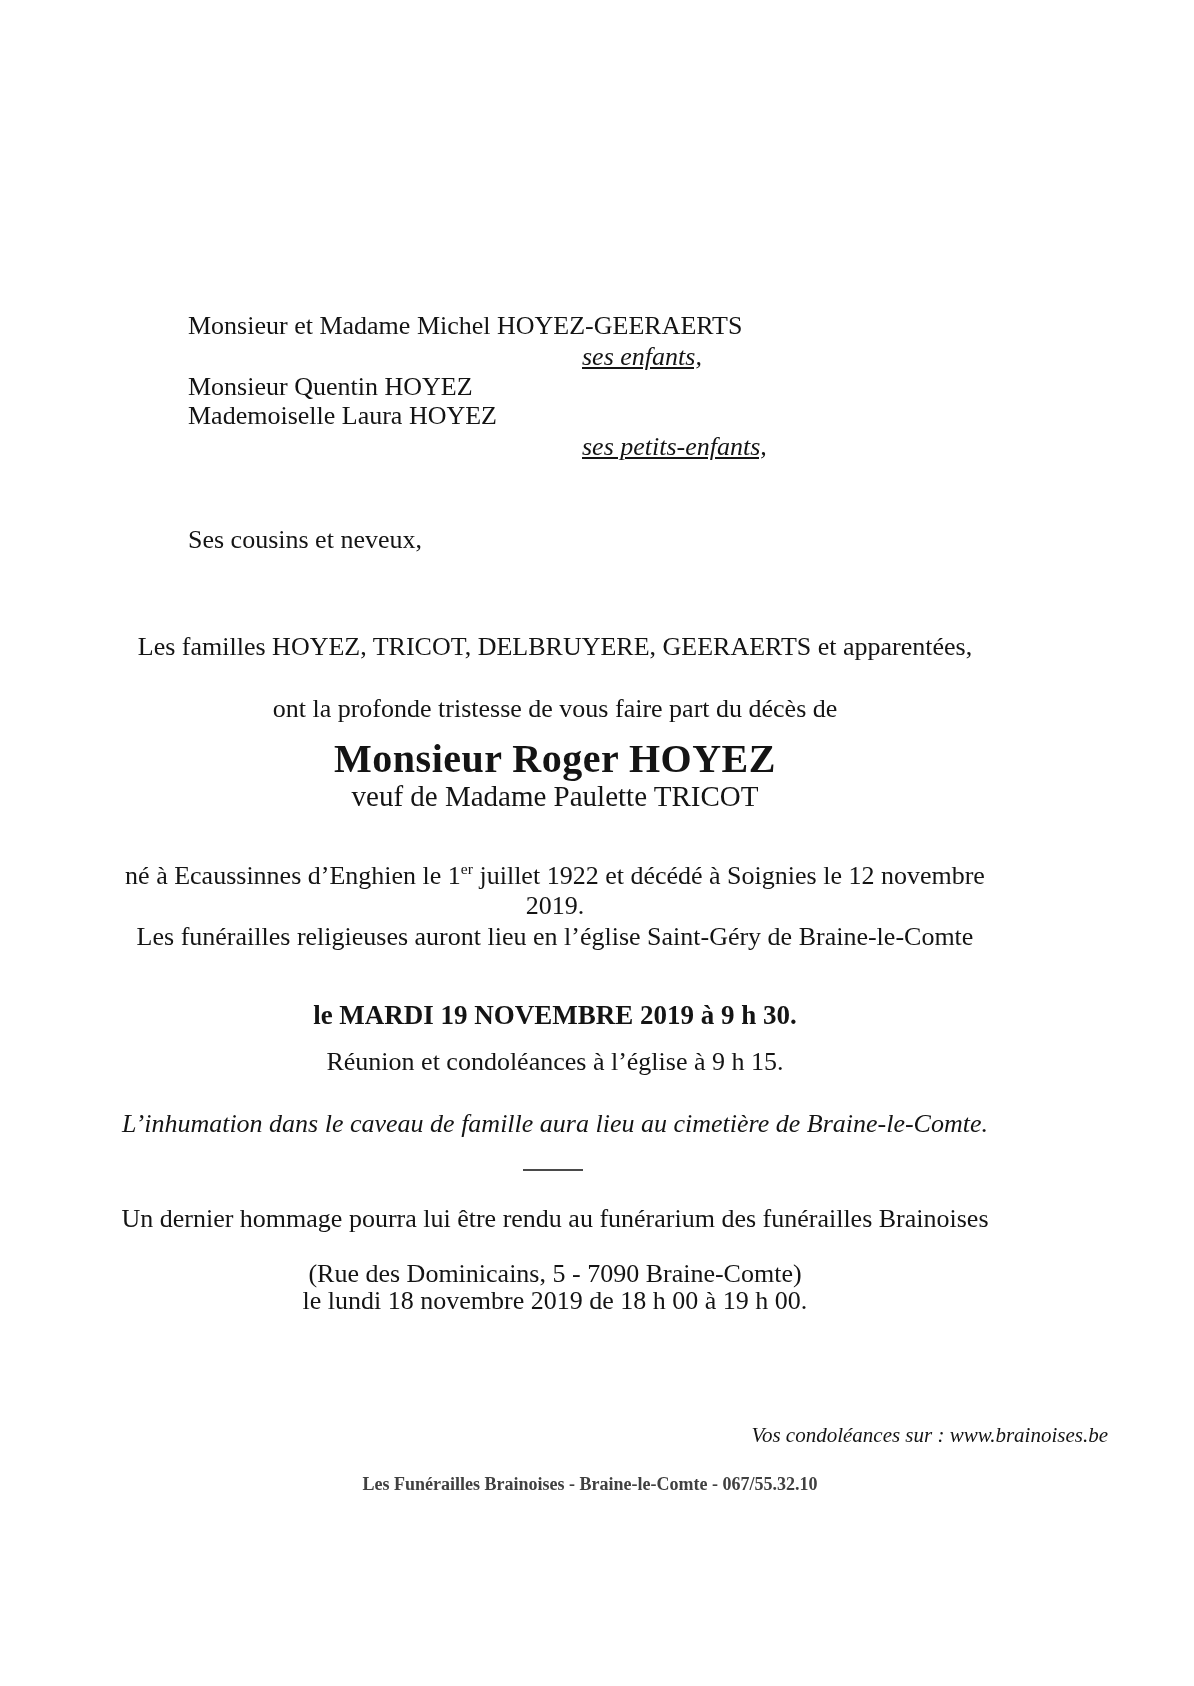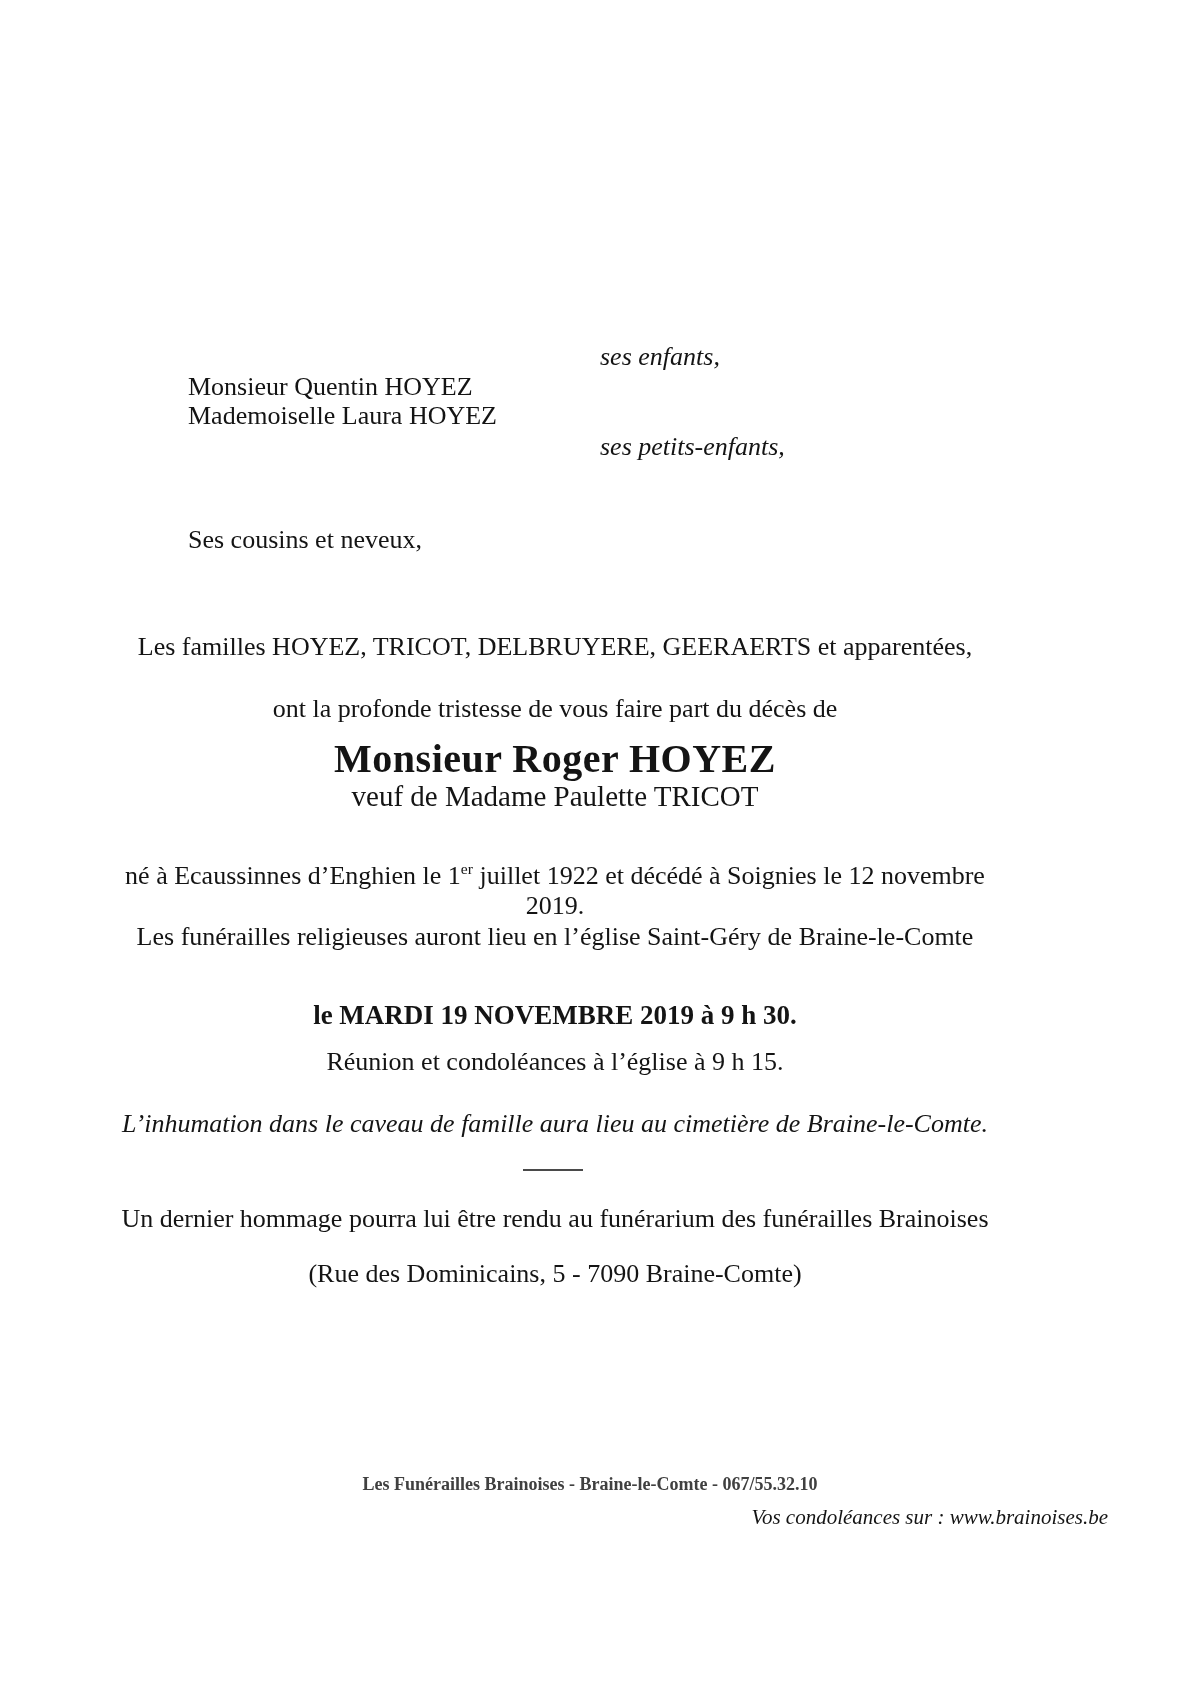--- a/index.html
+++ b/index.html
@@ -13,21 +13,21 @@
     color: #141414;
     overflow: hidden;
   }
   .line {
     position: absolute;
     white-space: nowrap;
     font-size: 26px;
     line-height: 1.15;
   }
   .left-name { left: 188px; }
-  .relation { font-style: italic; left: 600px; }
+  .relation { font-style: italic; left: 582px; text-decoration: underline; }
   .centered {
     left: 100px;
     width: 910px;
     text-align: center;
     white-space: normal;
   }
   .deceased-heading { font-weight: bold; font-size: 40px; letter-spacing: 0.5px; }
   .sub-heading { font-weight: normal; font-size: 29px; }
   .funeral-date { font-weight: bold; font-size: 27px; }
   .italic-line { font-style: italic; }
@@ -63,20 +63,21 @@
     vertical-align: super;
     line-height: 0;
     margin-top: 28px;
   }
 </style>
 </head>
 <body>
 
 <div class="page">
 
+  <div class="line left-name" style="top:311px">Monsieur et Madame Michel HOYEZ-GEERAERTS</div>
 
   <div class="line relation" style="top:342px">ses enfants,</div>
 
   <div class="line left-name" style="top:372px">Monsieur Quentin HOYEZ</div>
 
   <div class="line left-name" style="top:401px">Mademoiselle Laura HOYEZ</div>
 
   <div class="line relation" style="top:432px">ses petits-enfants,</div>
 
   <div class="line left-name" style="top:525px">Ses cousins et neveux,</div>
@@ -98,18 +99,19 @@
   <div class="line centered" style="top:1047px">Réunion et condoléances à l’église à 9 h 15.</div>
 
   <div class="line centered italic-line" style="top:1109px">L’inhumation dans le caveau de famille aura lieu au cimetière de Braine-le-Comte.</div>
 
   <div class="separator-rule"></div>
 
   <div class="line centered" style="top:1204px">Un dernier hommage pourra lui être rendu au funérarium des funérailles Brainoises</div>
 
   <div class="line centered" style="top:1259px">(Rue des Dominicains, 5 - 7090 Braine-Comte)</div>
 
+  <div class="line centered" style="top:1286px">le lundi 18 novembre 2019 de 18 h 00 à 19 h 00.</div>
 
-  <div class="condolences-line" style="top:1505px">Vos condoléances sur : www.brainoises.be</div>
+  <div class="condolences-line" style="top:1423px">Vos condoléances sur : www.brainoises.be</div>
 
   <div class="footer-line" style="top:1474px">Les Funérailles Brainoises - Braine-le-Comte - 067/55.32.10</div>
 
 </div>
 
 </body></html>

